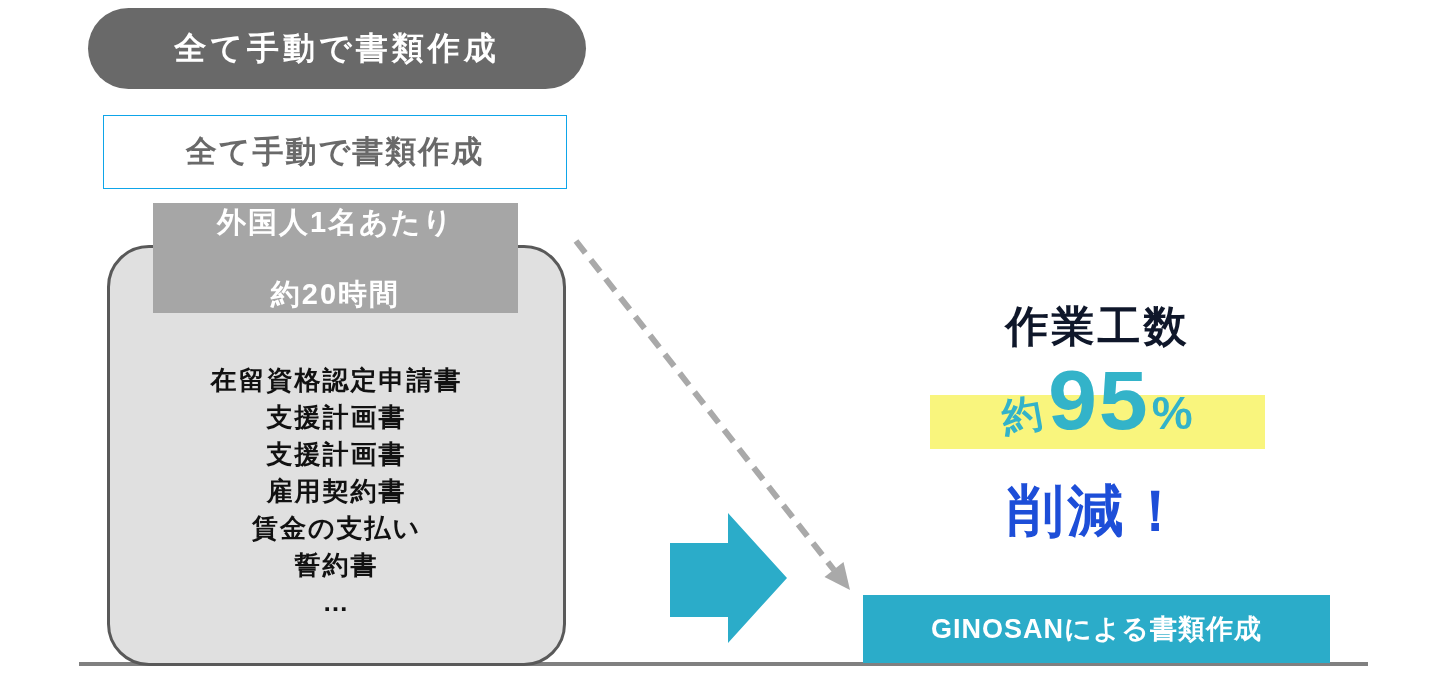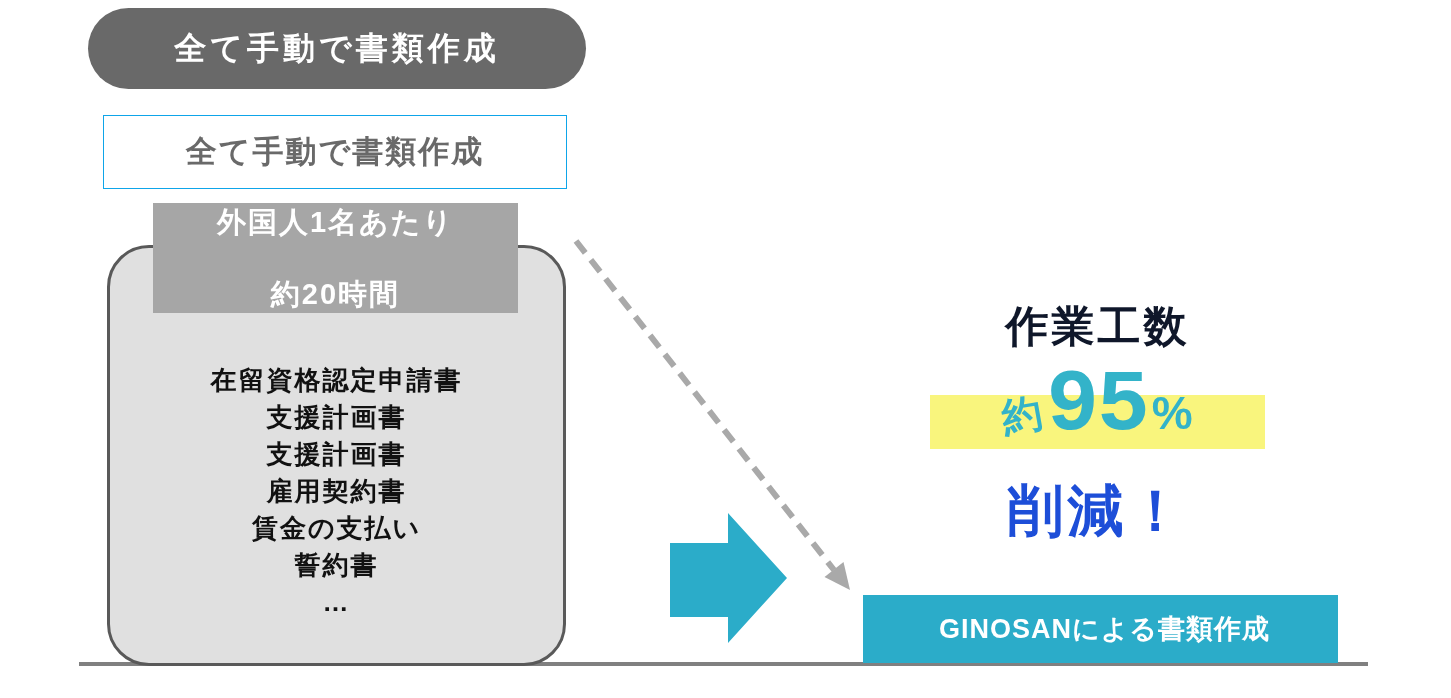--- a/index.html
+++ b/index.html
@@ -31,21 +31,21 @@
   .percent-line{position:absolute;left:930px;top:364px;width:335px;display:flex;align-items:baseline;
         justify-content:center;gap:4px;color:#33b3c9;z-index:3;}
   .approx{font-size:40px;font-weight:900;transform:rotate(-10deg);display:inline-block;}
   .pct-value{font-size:88px;font-weight:900;line-height:0.95;letter-spacing:-2px;font-family:Liberation Mono, monospace;}
   .pct-sign{font-size:46px;font-weight:900;}
   .reduction{position:absolute;left:925px;top:474px;width:345px;text-align:center;
         color:#1d4ed8;font-size:56px;font-weight:900;letter-spacing:4px;z-index:3;}
 
   .ginosan-box{position:absolute;left:863px;top:595px;width:467px;height:68px;background:#2bacc9;
         display:flex;align-items:center;justify-content:center;color:#ffffff;font-size:27px;
-        font-weight:bold;letter-spacing:1px;z-index:3;padding-left:8px;}
+        font-weight:bold;letter-spacing:1px;z-index:3;}
 
   .baseline{position:absolute;left:79px;top:662px;width:1289px;height:4px;background:#808080;z-index:1;}
 </style>
 </head>
 <body>
 
 <div class="stage">
 
   <div class="pill">
     <span>全て手動で書類作成</span>

